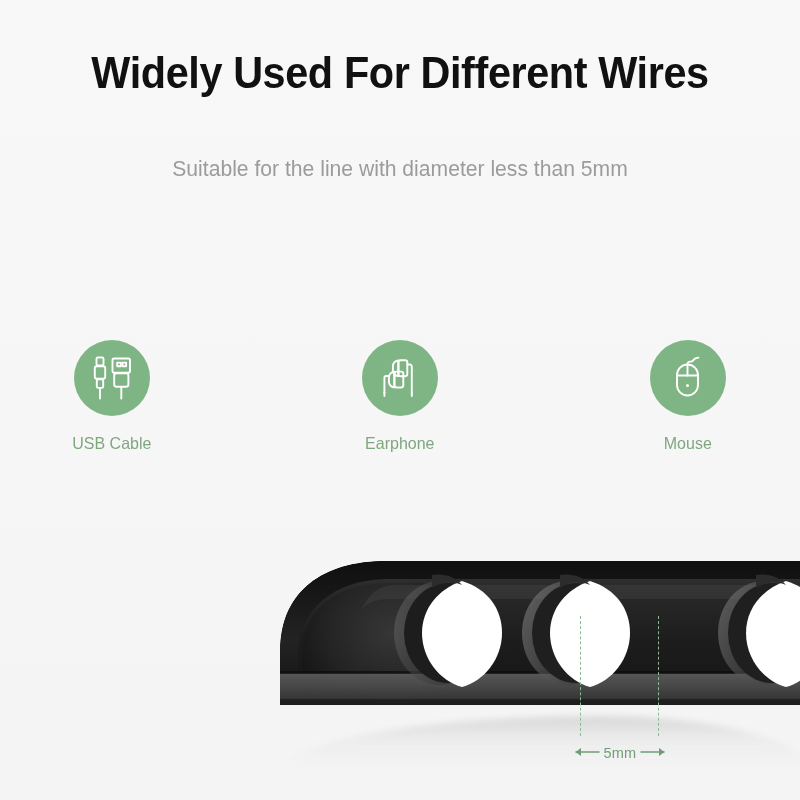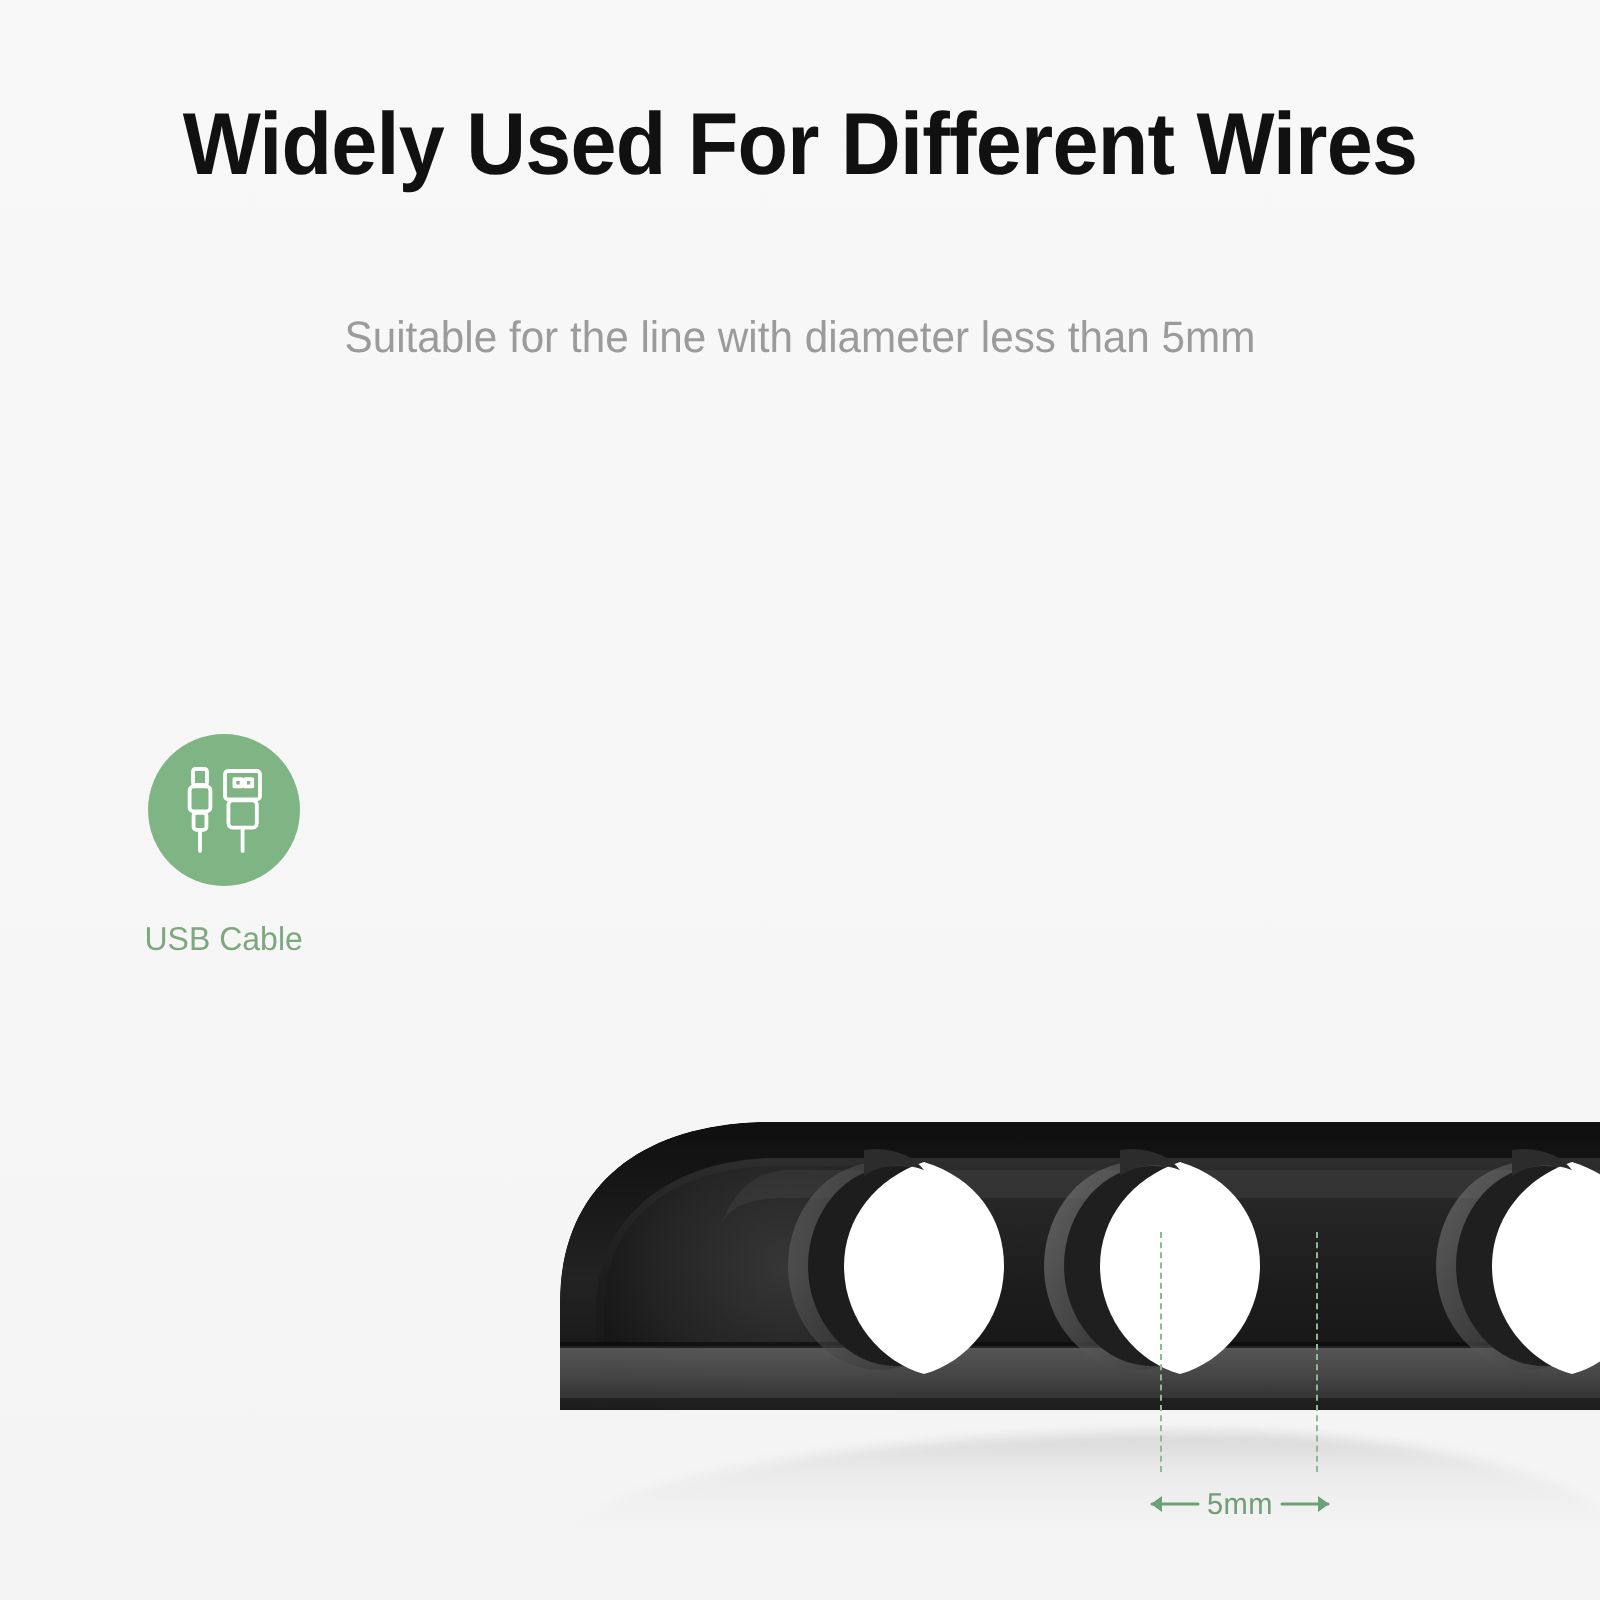--- a/index.html
+++ b/index.html
@@ -58,21 +58,21 @@
 
   
   .icon-row {
     position: absolute;
     top: 340px;
     left: 40px;
     width: 720px;
     height: 140px;
     display: flex;
     justify-content: space-between;
-    align-items: flex-end;
+    align-items: flex-start;
   }
 
   .icon-cell {
     width: 144px;
     display: flex;
     flex-direction: column;
     align-items: center;
   }
 
   .icon-disc {
@@ -207,23 +207,60 @@
             <rect x="34.2" y="13.6" width="3.6" height="3.6"></rect>
             <rect x="39.5" y="13.6" width="3.6" height="3.6"></rect>
             <rect x="31.2" y="24.2" width="14.2" height="13.6" rx="2.2"></rect>
             <path d="M38.3 38.2 L38.3 49.5"></path>
           </g>
         </svg>
       </div>
       <div class="icon-label">USB Cable</div>
     </div>
 
-
-
-
+    <div class="icon-cell">
+      <div class="icon-disc">
+        <svg viewBox="0 0 58 58">
+          <g fill="none" stroke="#ffffff" stroke-width="1.9" stroke-linejoin="round" stroke-linecap="round">
+
+            <path d="M27.5 11.5 a5.6 5.6 0 0 0 -5.6 5.6 l0 4.4 a5.6 5.6 0 0 0 5.6 5.6 z"></path>
+            <rect x="27.3" y="11.3" width="9" height="15.9" rx="2.2"></rect>
+            <path d="M36.3 15.5 h2.6 a1.9 1.9 0 0 1 1.9 1.9 v26.5"></path>
+
+            <path d="M23.5 22.8 a5.6 5.6 0 0 0 -5.6 5.6 l0 4.4 a5.6 5.6 0 0 0 5.6 5.6 z"></path>
+            <rect x="23.3" y="22.6" width="9" height="15.9" rx="2.2"></rect>
+            <path d="M17.9 27 h-2.6 a1.9 1.9 0 0 0 -1.9 1.9 v14.8"></path>
+
+            <path d="M13.4 43.7 l0 3.4"></path>
+            <path d="M40.8 43.9 l0 3.2"></path>
+          </g>
+        </svg>
+      </div>
+      <div class="icon-label">Earphone</div>
+    </div>
+
+
+
+    <div class="icon-cell">
+      <div class="icon-disc">
+        <svg viewBox="0 0 58 58">
+          <g fill="none" stroke="#ffffff" stroke-width="1.9" stroke-linejoin="round" stroke-linecap="round">
+
+            <rect x="18" y="15.5" width="21" height="31" rx="10.5"></rect>
+
+            <path d="M18.4 26.5 h20.2"></path>
+            <path d="M28.5 15.6 v10.9"></path>
+
+            <path d="M28.5 15.6 c0 -5 4 -1.5 5.6 -4.2 c1.2 -2 3 -2.6 5.4 -2.8"></path>
+          </g>
+          <circle cx="28.5" cy="36.4" r="1.5" fill="#ffffff"></circle>
+        </svg>
+      </div>
+      <div class="icon-label">Mouse</div>
+    </div>
 
   </div>
 
   <div class="product-stage">
 
     <div class="reflection"></div>
 
     <div class="organizer-wrap">
       <svg viewBox="0 0 560 165" preserveAspectRatio="none">
         <defs>

